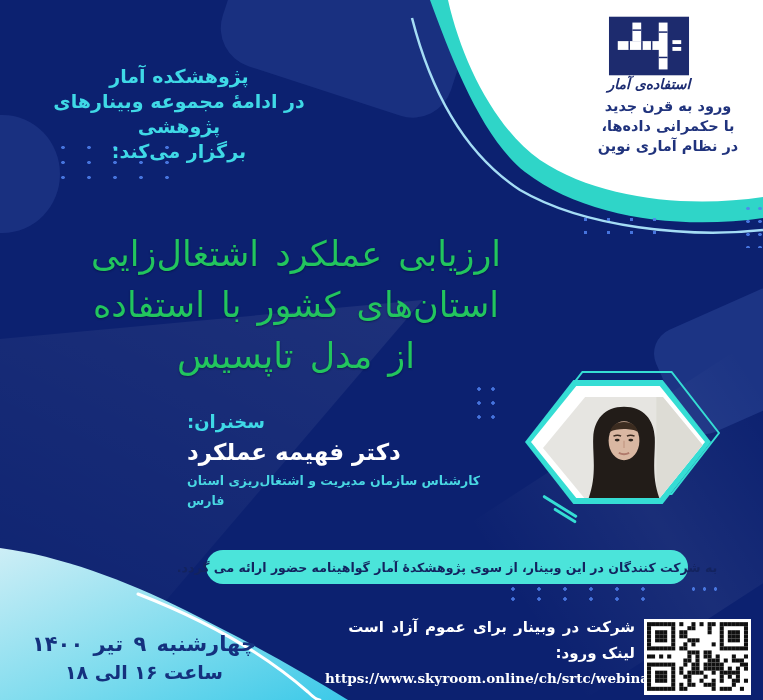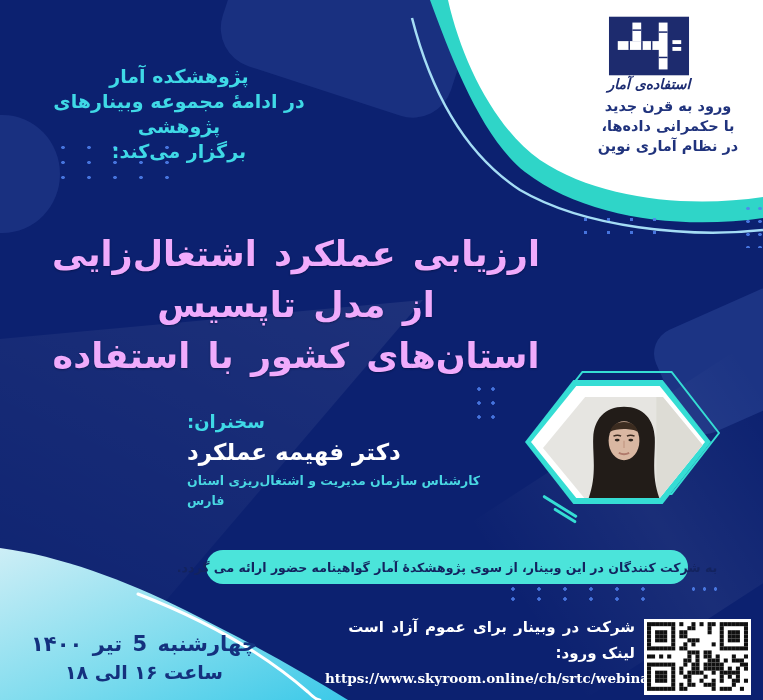--- a/index.html
+++ b/index.html
@@ -31,22 +31,22 @@
   .logo-caption{left:583px;top:76px;width:132px;text-align:center;color:#1d2c72;
     font-size:14px;font-weight:bold;font-style:italic;}
   .slogan{left:570px;top:96px;width:196px;text-align:center;color:#20337d;
     font-size:14.5px;font-weight:bold;line-height:20px;}
 
   
   .announce{left:18px;top:64px;width:322px;text-align:center;color:#3fd9e6;
     font-size:19px;font-weight:bold;line-height:25px;}
 
   
-  .title{left:0px;top:229px;width:592px;text-align:center;color:#f0abfc;
-    font-size:35px;font-weight:bold;line-height:51px;word-spacing:5px;
+  .title{left:0px;top:229px;width:592px;text-align:center;color:#22c55e;
+    font-size:35px;font-weight:normal;line-height:51px;word-spacing:5px;
     text-shadow:0 1px 2px rgba(0,0,30,0.4);}
 
   
   .speaker{right:246px;top:409px;width:330px;text-align:left;}
   .speaker .lbl{color:#3fd9e6;font-size:18px;font-weight:bold;line-height:26px;}
   .speaker .nm{color:#ffffff;font-size:23px;font-weight:bold;line-height:34px;}
   .speaker .rl{color:#49d7e2;font-size:12.5px;font-weight:bold;line-height:20px;margin-top:2px;}
 
   
   .hex{clip-path:polygon(26% 0,74% 0,100% 50%,74% 100%,26% 100%,0 50%);}
@@ -135,22 +135,22 @@
   </div>
 
   <div class="abs announce" dir="rtl">
     <div>پژوهشکده آمار</div>
     <div>در ادامۀ مجموعه وبینارهای پژوهشی</div>
     <div>برگزار می‌کند:</div>
   </div>
 
   <div class="abs title" dir="rtl">
     <div>ارزیابی عملکرد اشتغال‌زایی</div>
+    <div>استان‌های کشور با استفاده</div>
     <div>از مدل تاپسیس</div>
-    <div>استان‌های کشور با استفاده</div>
   </div>
 
   <div class="abs speaker" dir="rtl">
     <div class="lbl">سخنران:</div>
     <div class="nm">دکتر فهیمه عملکرد</div>
     <div class="rl">کارشناس سازمان مدیریت و اشتغال‌ریزی استان فارس</div>
   </div>
 
   <svg class="abs hex-outline" width="186" height="124" viewBox="0 0 186 124">
     <polygon points="48.4,1 137.6,1 185,62 137.6,123 48.4,123 1,62" fill="none" stroke="#35ddd4" stroke-width="2"></polygon>
@@ -177,21 +177,21 @@
         </svg>
       </div>
     </div>
   </div>
 
   <div class="abs pill" dir="rtl">
     <span>به شرکت کنندگان در این وبینار، از سوی پژوهشکدۀ آمار گواهینامه حضور ارائه می گردد.</span>
   </div>
 
   <div class="abs sched" dir="rtl">
-    <div class="d">چهارشنبه 5 تیر ۱۴۰۰</div>
+    <div class="d">چهارشنبه ۹ تیر ۱۴۰۰</div>
     <div class="t">ساعت ۱۶ الی ۱۸</div>
   </div>
 
   <div class="abs reg" dir="rtl">
     <div class="note">شرکت در وبینار برای عموم آزاد است</div>
     <div class="lnk">لینک ورود:</div>
     <div class="url">https://www.skyroom.online/ch/srtc/webinar۲</div>
   </div>
 
   <div class="abs qr">

